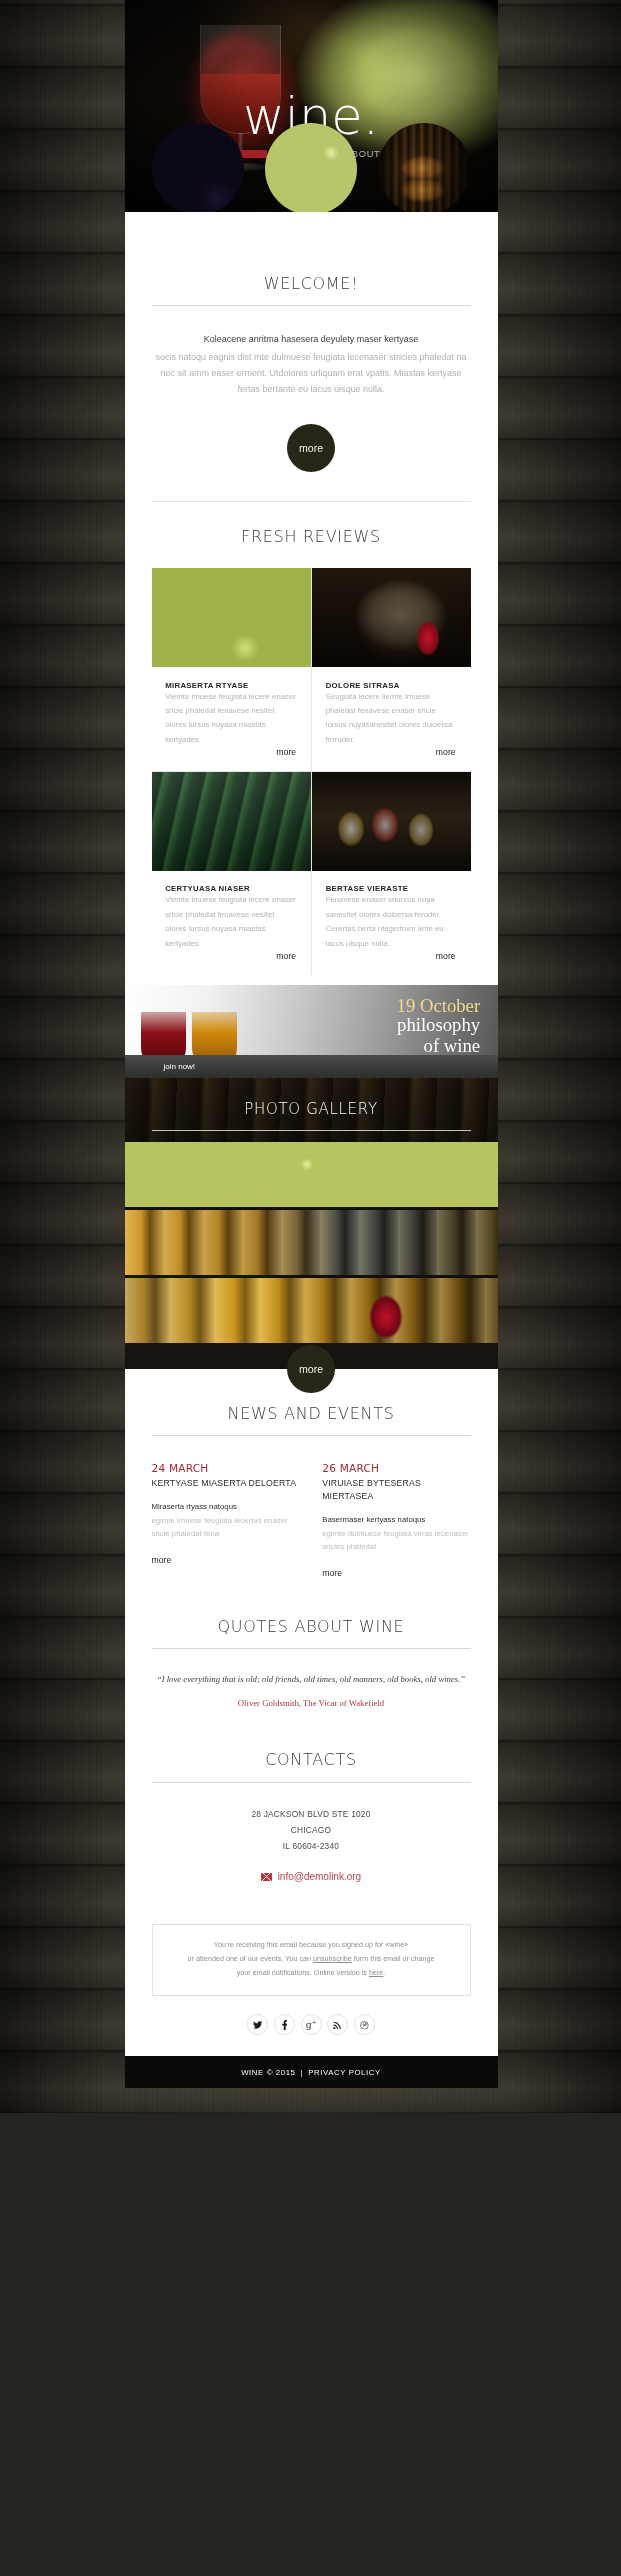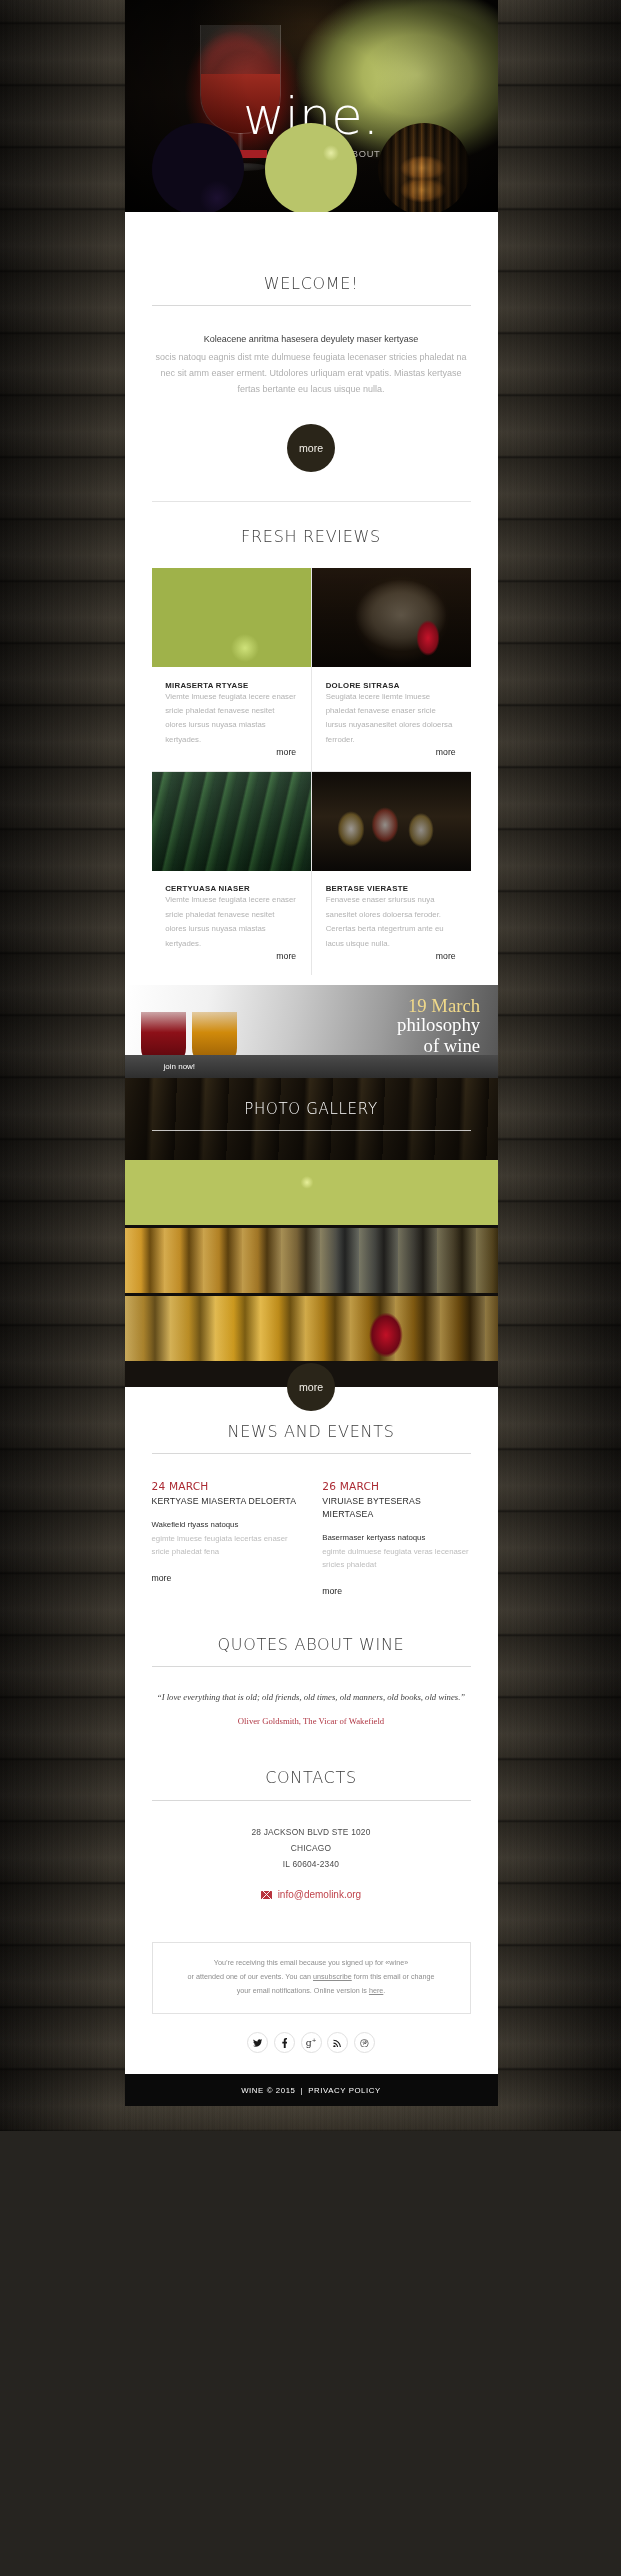--- a/index.html
+++ b/index.html
@@ -194,21 +194,21 @@
   .promo-head { font-family: "Liberation Serif", serif; font-size: 18.7px; color: #ffffff; line-height: 1.08; }
   .promo-bar {
     position: absolute; left: 0; right: 0; bottom: 0; height: 22.4px;
     background: linear-gradient(180deg, #4b4b4b, #2e2e2e);
     display: flex; align-items: center; padding-left: 39px;
   }
   .promo-join { color: #fff; font-size: 8px; cursor: pointer; }
 
   
   .gallery { position: relative; background: #171310; padding-top: 0; }
-  .gal-head { position: relative; height: 82px; overflow: hidden; }
+  .gal-head { position: relative; height: 64px; overflow: hidden; }
   .gal-head-bg { position: absolute; inset: 0;
     background:
       linear-gradient(180deg, rgba(0,0,0,0.55), rgba(0,0,0,0.7)),
       repeating-linear-gradient(92deg, #4a3a22 0px, #2a1f11 23.6px, #6b5530 29px, #241a0e 52px),
       #241a0e; }
   .gal-title { position: relative; text-align: center; padding-top: 22.4px; color: #fff;
     font-family:"DejaVu Sans",sans-serif; font-weight:300; font-size: 15px; letter-spacing: 0.7px; }
   .gal-rule { position: relative; height: 0.6px; background: rgba(255,255,255,0.75); margin: 12.4px 27px 0; }
   .gal-strip { height: 65px; width: 100%; }
   .gal-gap { height: 3.1px; background: #120f0c; }
@@ -388,21 +388,21 @@
       <div class="promo-bg"></div>
       <div class="promo-glasses">
         <div class="pg one">
             <div class="pg-stem" style="left:20.5px;bottom:-8.7px"></div>
           </div>
         <div class="pg two">
             <div class="pg-stem" style="left:20.5px;bottom:-8.7px"></div>
           </div>
       </div>
       <div class="promo-txt">
-        <div class="promo-date">19 March</div>
+        <div class="promo-date">19 October</div>
         <div class="promo-head">philosophy</div>
         <div class="promo-head">of wine</div>
       </div>
       <div class="promo-bar">
         <div class="promo-join">join now!</div>
       </div>
     </div>
 
     <div class="gallery">
       <div class="gal-head">
@@ -421,21 +421,21 @@
       </div>
     </div>
 
     <div class="sec news">
       <div class="sec-title">NEWS AND EVENTS</div>
       <div class="rule"></div>
       <div class="news-grid">
         <div class="news-col">
           <div class="news-date">24 MARCH</div>
           <div class="news-title">KERTYASE MIASERTA DELOERTA</div>
-          <div class="news-lead">Wakefield rtyass natoqus</div>
+          <div class="news-lead">Miraserta rtyass natoqus</div>
           <div class="news-text">egimte lmuese feugiata lecertas enaser sricie phaledat fena</div>
           <div class="news-more">more</div>
         </div>
         <div class="news-col">
           <div class="news-date">26 MARCH</div>
           <div class="news-title">VIRUIASE BYTESERAS MIERTASEA</div>
           <div class="news-lead">Basermaser kertyass natoqus</div>
           <div class="news-text">egimte dulmuese feugiata veras lecenaser sricies phaledat</div>
           <div class="news-more">more</div>
         </div>

